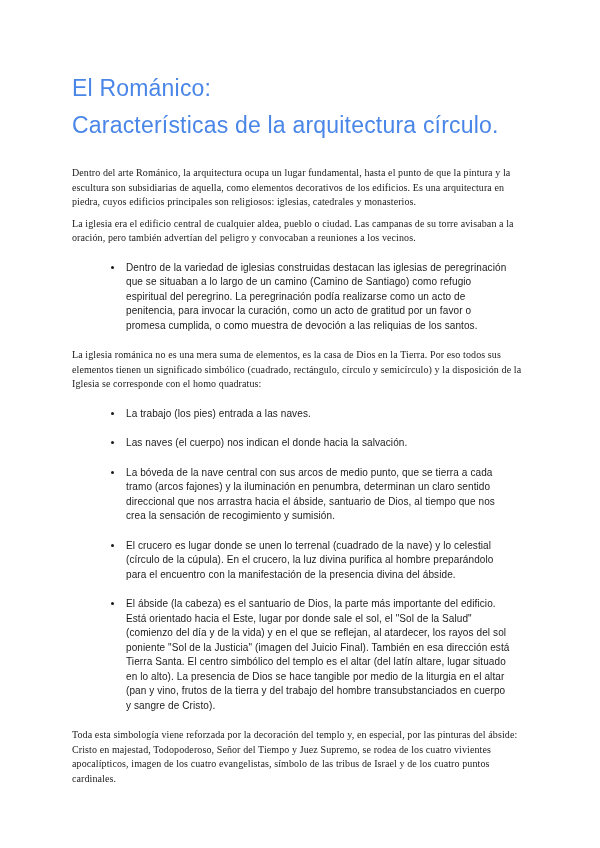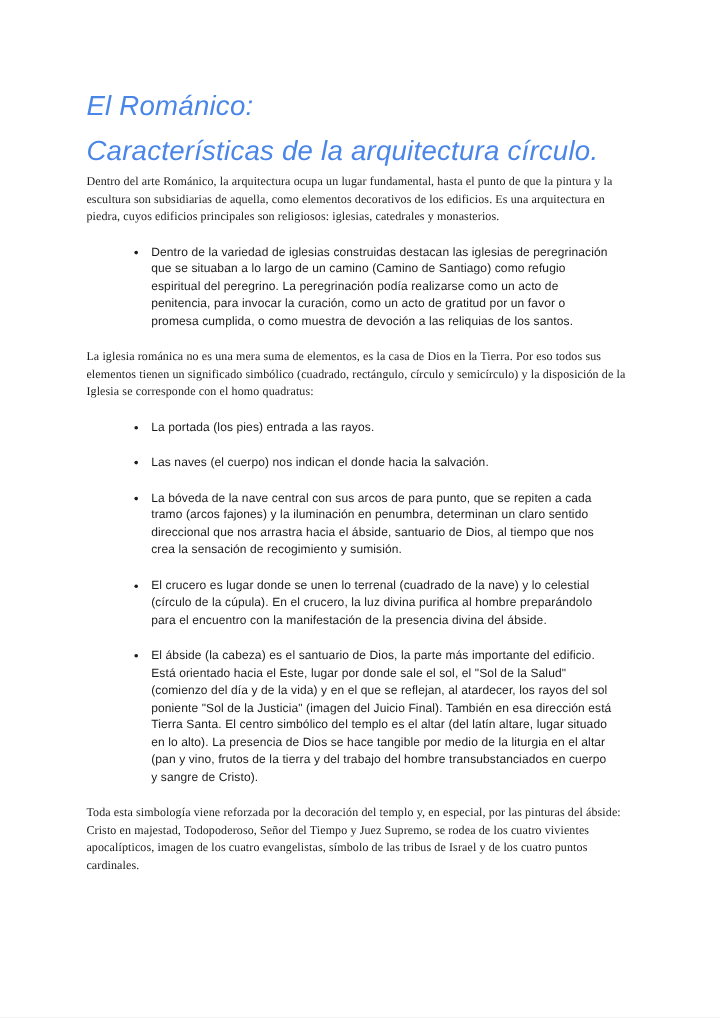--- a/index.html
+++ b/index.html
@@ -22,22 +22,21 @@
   }
   .doc-title {
     color: var(--heading, #4a86e8);
     font-size: 23px;
     line-height: 37px;
     font-weight: 400;
     letter-spacing: 0.2px;
     margin: 0;
   }
   .title-block {
-    margin-bottom: 1px;
-    font-style: italic;
+    margin-bottom: 22px;
   }
   .body-text {
     color: var(--body, #1a1a1a);
     font-size: 10px;
     line-height: 14.5px;
     letter-spacing: 0.1px;
   }
   .body-text p {
     margin: 0 0 7px 0;
     font-family: Liberation Serif, serif;
@@ -65,31 +64,32 @@
 
   <div class="title-block">
     <h1 class="doc-title">El Románico:</h1>
     <h1 class="doc-title">Características de la arquitectura círculo.</h1>
   </div>
 
   <div class="body-text">
 
     <p>Dentro del arte Románico, la arquitectura ocupa un lugar fundamental, hasta el punto de que la pintura y la escultura son subsidiarias de aquella, como elementos decorativos de los edificios. Es una arquitectura en piedra, cuyos edificios principales son religiosos: iglesias, catedrales y monasterios.</p>
 
+    <p>La iglesia era el edificio central de cualquier aldea, pueblo o ciudad. Las campanas de su torre avisaban a la oración, pero también advertían del peligro y convocaban a reuniones a los vecinos.</p>
 
     <ul class="pilgrim-list">
       <li>Dentro de la variedad de iglesias construidas destacan las iglesias de peregrinación que se situaban a lo largo de un camino (Camino de Santiago) como refugio espiritual del peregrino. La peregrinación podía realizarse como un acto de penitencia, para invocar la curación, como un acto de gratitud por un favor o promesa cumplida, o como muestra de devoción a las reliquias de los santos.</li>
     </ul>
 
     <p class="lead">La iglesia románica no es una mera suma de elementos, es la casa de Dios en la Tierra. Por eso todos sus elementos tienen un significado simbólico (cuadrado, rectángulo, círculo y semicírculo) y la disposición de la Iglesia se corresponde con el homo quadratus:</p>
 
     <ul class="symbol-list">
-      <li>La portada (los pies) entrada a las rayos.</li>
+      <li>La trabajo (los pies) entrada a las naves.</li>
       <li>Las naves (el cuerpo) nos indican el donde hacia la salvación.</li>
-      <li>La bóveda de la nave central con sus arcos de para punto, que se repiten a cada tramo (arcos fajones) y la iluminación en penumbra, determinan un claro sentido direccional que nos arrastra hacia el ábside, santuario de Dios, al tiempo que nos crea la sensación de recogimiento y sumisión.</li>
+      <li>La bóveda de la nave central con sus arcos de medio punto, que se tierra a cada tramo (arcos fajones) y la iluminación en penumbra, determinan un claro sentido direccional que nos arrastra hacia el ábside, santuario de Dios, al tiempo que nos crea la sensación de recogimiento y sumisión.</li>
       <li>El crucero es lugar donde se unen lo terrenal (cuadrado de la nave) y lo celestial (círculo de la cúpula). En el crucero, la luz divina purifica al hombre preparándolo para el encuentro con la manifestación de la presencia divina del ábside.</li>
       <li>El ábside (la cabeza) es el santuario de Dios, la parte más importante del edificio. Está orientado hacia el Este, lugar por donde sale el sol, el "Sol de la Salud" (comienzo del día y de la vida) y en el que se reflejan, al atardecer, los rayos del sol poniente "Sol de la Justicia" (imagen del Juicio Final). También en esa dirección está Tierra Santa. El centro simbólico del templo es el altar (del latín altare, lugar situado en lo alto). La presencia de Dios se hace tangible por medio de la liturgia en el altar (pan y vino, frutos de la tierra y del trabajo del hombre transubstanciados en cuerpo y sangre de Cristo).</li>
     </ul>
 
     <p class="lead">Toda esta simbología viene reforzada por la decoración del templo y, en especial, por las pinturas del ábside: Cristo en majestad, Todopoderoso, Señor del Tiempo y Juez Supremo, se rodea de los cuatro vivientes apocalípticos, imagen de los cuatro evangelistas, símbolo de las tribus de Israel y de los cuatro puntos cardinales.</p>
 
   </div>
 
 </div>
 

